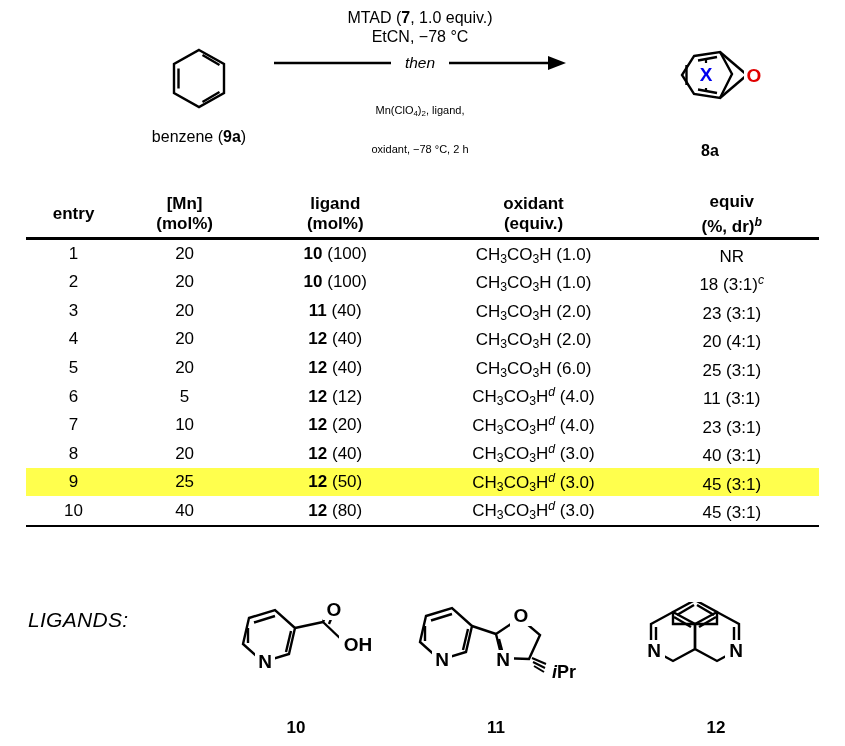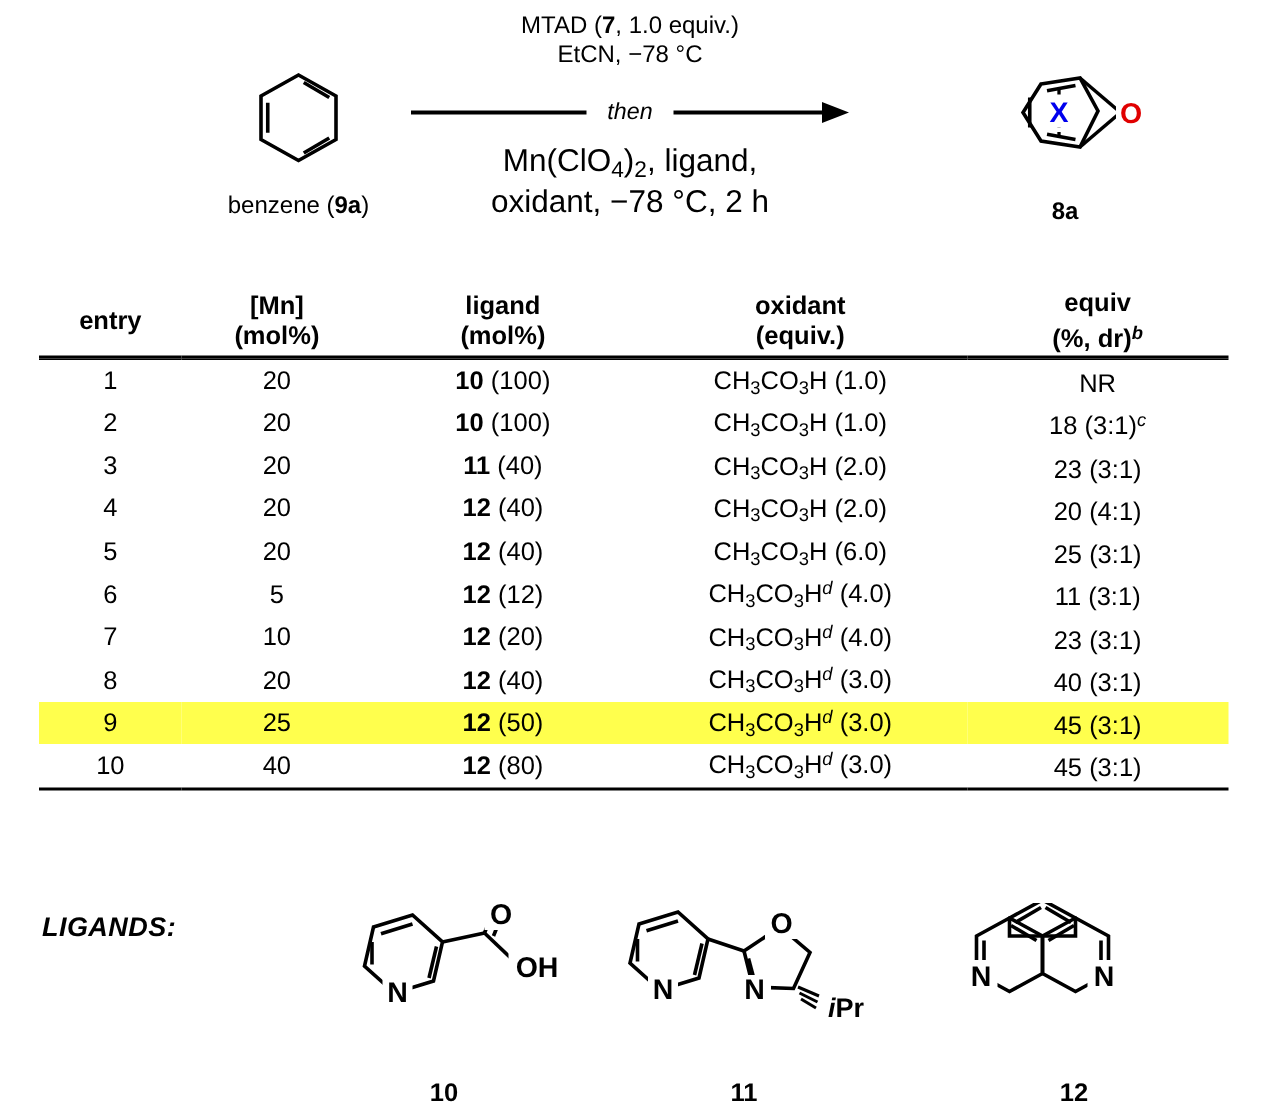--- a/index.html
+++ b/index.html
@@ -43,28 +43,28 @@
     left: 270px;
     top: 8px;
     width: 300px;
     text-align: center;
   }
   .cond-top {
     font-size: 16px;
     line-height: 19px;
   }
   .cond-bottom {
-    font-size: 21px;
+    font-size: 11px;
     line-height: 19px;
-    margin-top: 2px;
+    margin-top: 17px;
   }
   .arrow-row {
     position: relative;
     height: 34px;
-    margin-top: 16px;
+    margin-top: 4px;
   }
   .arrow-svg {
     display: block;
     margin: 0 auto;
   }
   .then-word {
     position: absolute;
     left: 0;
     right: 0;
     top: 4px;
@@ -77,21 +77,21 @@
   }
 
   .product {
     position: absolute;
     left: 620px;
     top: 38px;
     width: 180px;
     text-align: center;
   }
   .product .label {
-    margin-top: 2px;
+    margin-top: 12px;
     font-size: 16px;
     font-weight: bold;
   }
 
   
   .table-wrap {
     position: absolute;
     left: 26px;
     top: 192px;
     width: 793px;
@@ -154,22 +154,22 @@
     position: absolute;
     left: 26px;
     top: 600px;
     width: 793px;
     height: 146px;
   }
   .ligands-title {
     position: absolute;
     left: 2px;
     top: 8px;
-    font-size: 18px;
-    font-weight: bold;
+    font-size: 21px;
+    font-weight: normal;
     font-style: italic;
     letter-spacing: 0.3px;
   }
   .lig {
     position: absolute;
     text-align: center;
   }
   .lig .num {
     font-size: 17px;
     font-weight: bold;

